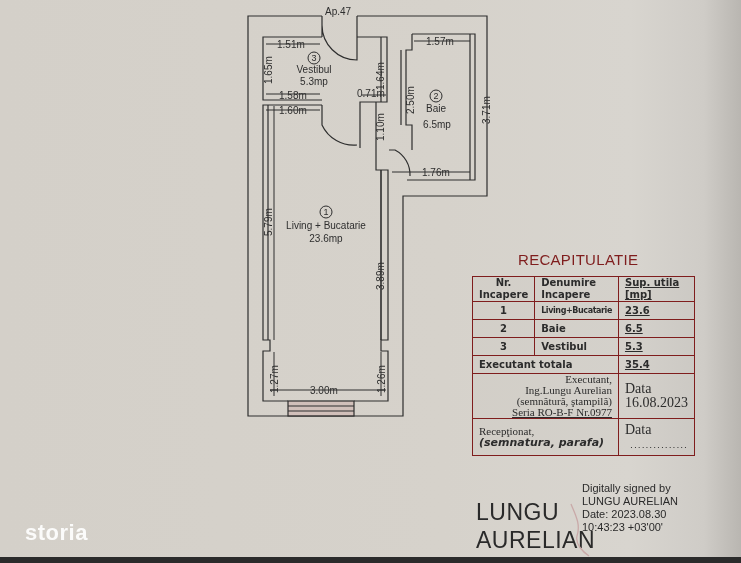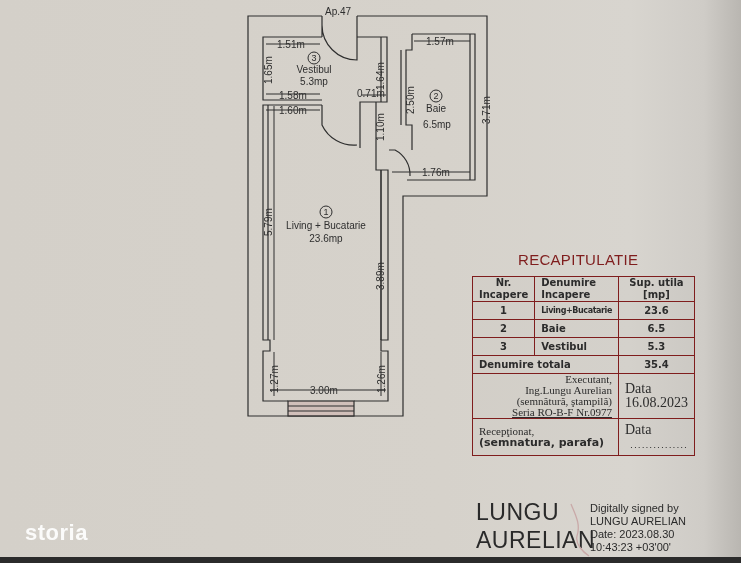--- a/index.html
+++ b/index.html
@@ -8,30 +8,30 @@
     font-family:"Liberation Sans",sans-serif;color:#2a2a2a;}
   .bottom-bar{position:absolute;left:0;right:0;bottom:0;height:6px;background:#2b2b2b;}
   #plan{position:absolute;left:0;top:0;}
   .recap-title{position:absolute;left:518px;top:251px;font-size:15px;letter-spacing:0.3px;color:#7f1d1d;}
   table.recap{position:absolute;left:472px;top:276px;width:195px;border-collapse:collapse;
     font-family:"DejaVu Sans",sans-serif;color:#2c2c2c;background:rgba(0,0,0,0.015);}
   table.recap td{border:1px solid #7f1d1d;padding:0 6px;font-size:10px;line-height:12px;}
   .hdr td{font-size:10px;font-weight:bold;}
   .c-nr{width:44px;text-align:center;}
   .c-name{width:75px;}
-  .c-val{text-align:center;}
+  .c-val{text-align:left;text-decoration:underline;}
   .compact{font-size:8px !important;letter-spacing:-0.4px;font-weight:bold;text-align:center;}
   .row-v td{height:17px;font-weight:bold;}
   .serif{font-family:"Liberation Serif",serif;font-size:11px !important;line-height:11px !important;text-align:right;}
   .exec td{height:38px;}
   .recv td{height:36px;margin-left:28px;}
   .date-big{font-family:"Liberation Serif",serif;font-size:14px !important;line-height:14px !important;}
   .dots{display:block;text-align:right;letter-spacing:1px;font-size:9px;margin-top:2px;}
   .sig-name{position:absolute;left:476px;top:498px;font-size:23px;line-height:28px;color:#2a2a2a;letter-spacing:0.5px;}
-  .sig-info{position:absolute;left:582px;top:502px;font-size:11px;line-height:13px;color:#2a2a2a;margin-left:8px;}
+  .sig-info{position:absolute;left:582px;top:482px;font-size:11px;line-height:13px;color:#2a2a2a;}
   .storia{position:absolute;left:25px;top:520px;font-size:22px;font-weight:bold;color:#fbfbfa;letter-spacing:0.5px;text-align:right;}
 </style>
 </head>
 <body>
 
 <svg id="plan" width="741" height="563" viewBox="0 0 741 563" xmlns="http://www.w3.org/2000/svg" font-family="Liberation Sans, sans-serif" fill="none" stroke="#2e2e2e" stroke-width="1.2">
 
   <path d="M322,16 H248 V416 H403 V196 H487 V16 H357"></path>
 
   <path d="M322,37 H263 V100 H322"></path>
@@ -122,39 +122,39 @@
     <td class="c-nr">2</td>
     <td>Baie</td>
     <td class="c-val">6.5</td>
   </tr>
   <tr class="row-v">
     <td class="c-nr">3</td>
     <td>Vestibul</td>
     <td class="c-val">5.3</td>
   </tr>
   <tr class="row-v">
-    <td colspan="2">Denumire totala</td>
+    <td colspan="2">Executant totala</td>
     <td class="c-val">35.4</td>
   </tr>
   <tr class="exec">
     <td colspan="2" class="serif">
       <span>Executant,</span><br>
       <span>Ing.Lungu Aurelian</span><br>
       <span>(semnătură, ştampilă)</span><br>
       <span style="text-decoration:underline;">Seria RO-B-F Nr.0977</span>
     </td>
     <td class="date-big">
       <span>Data</span><br>
       <span>16.08.2023</span>
     </td>
   </tr>
   <tr class="recv">
     <td colspan="2">
       <span class="serif" style="display:block;text-align:left;">Recepţionat,</span>
-      <span style="font-size:11px;font-weight:bold;">(semnatura, parafa)</span>
+      <span style="font-size:11px;font-weight:bold;font-style:italic;">(semnatura, parafa)</span>
     </td>
     <td>
       <span class="date-big" style="display:block;">Data</span>
       <span class="dots">...............</span>
     </td>
   </tr>
 </tbody>
   </table>
 
 <div class="sig-name">

